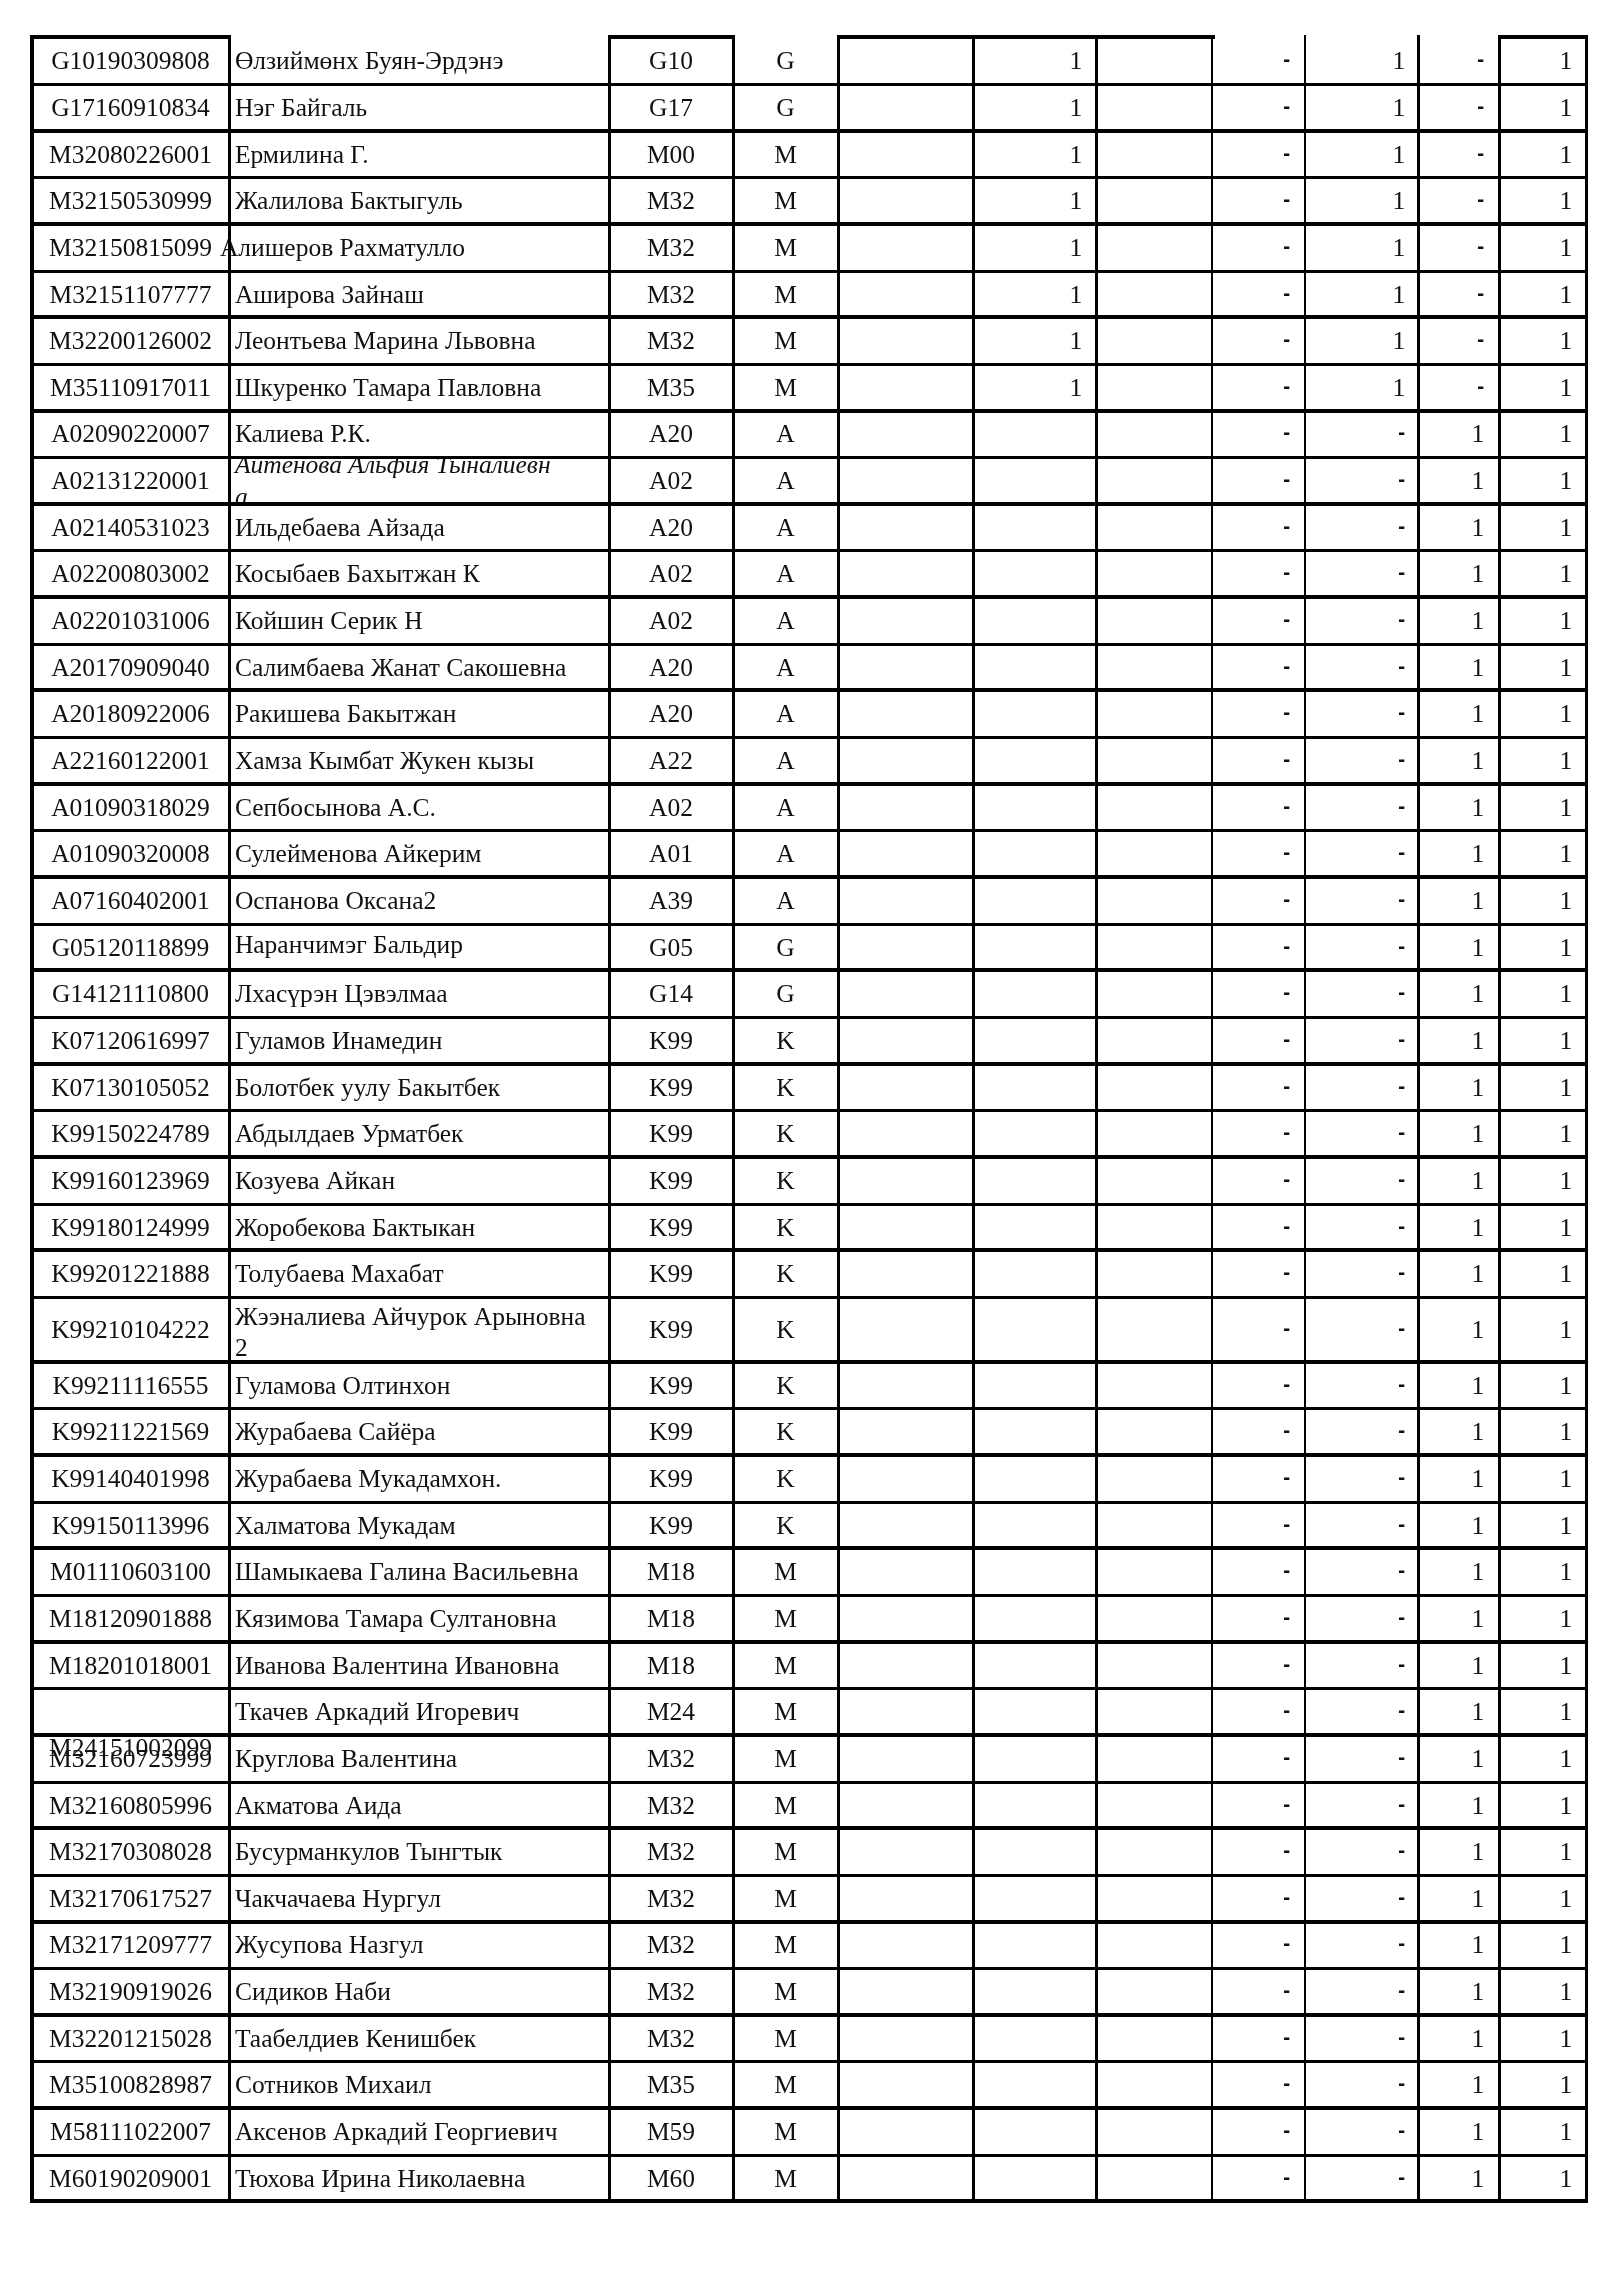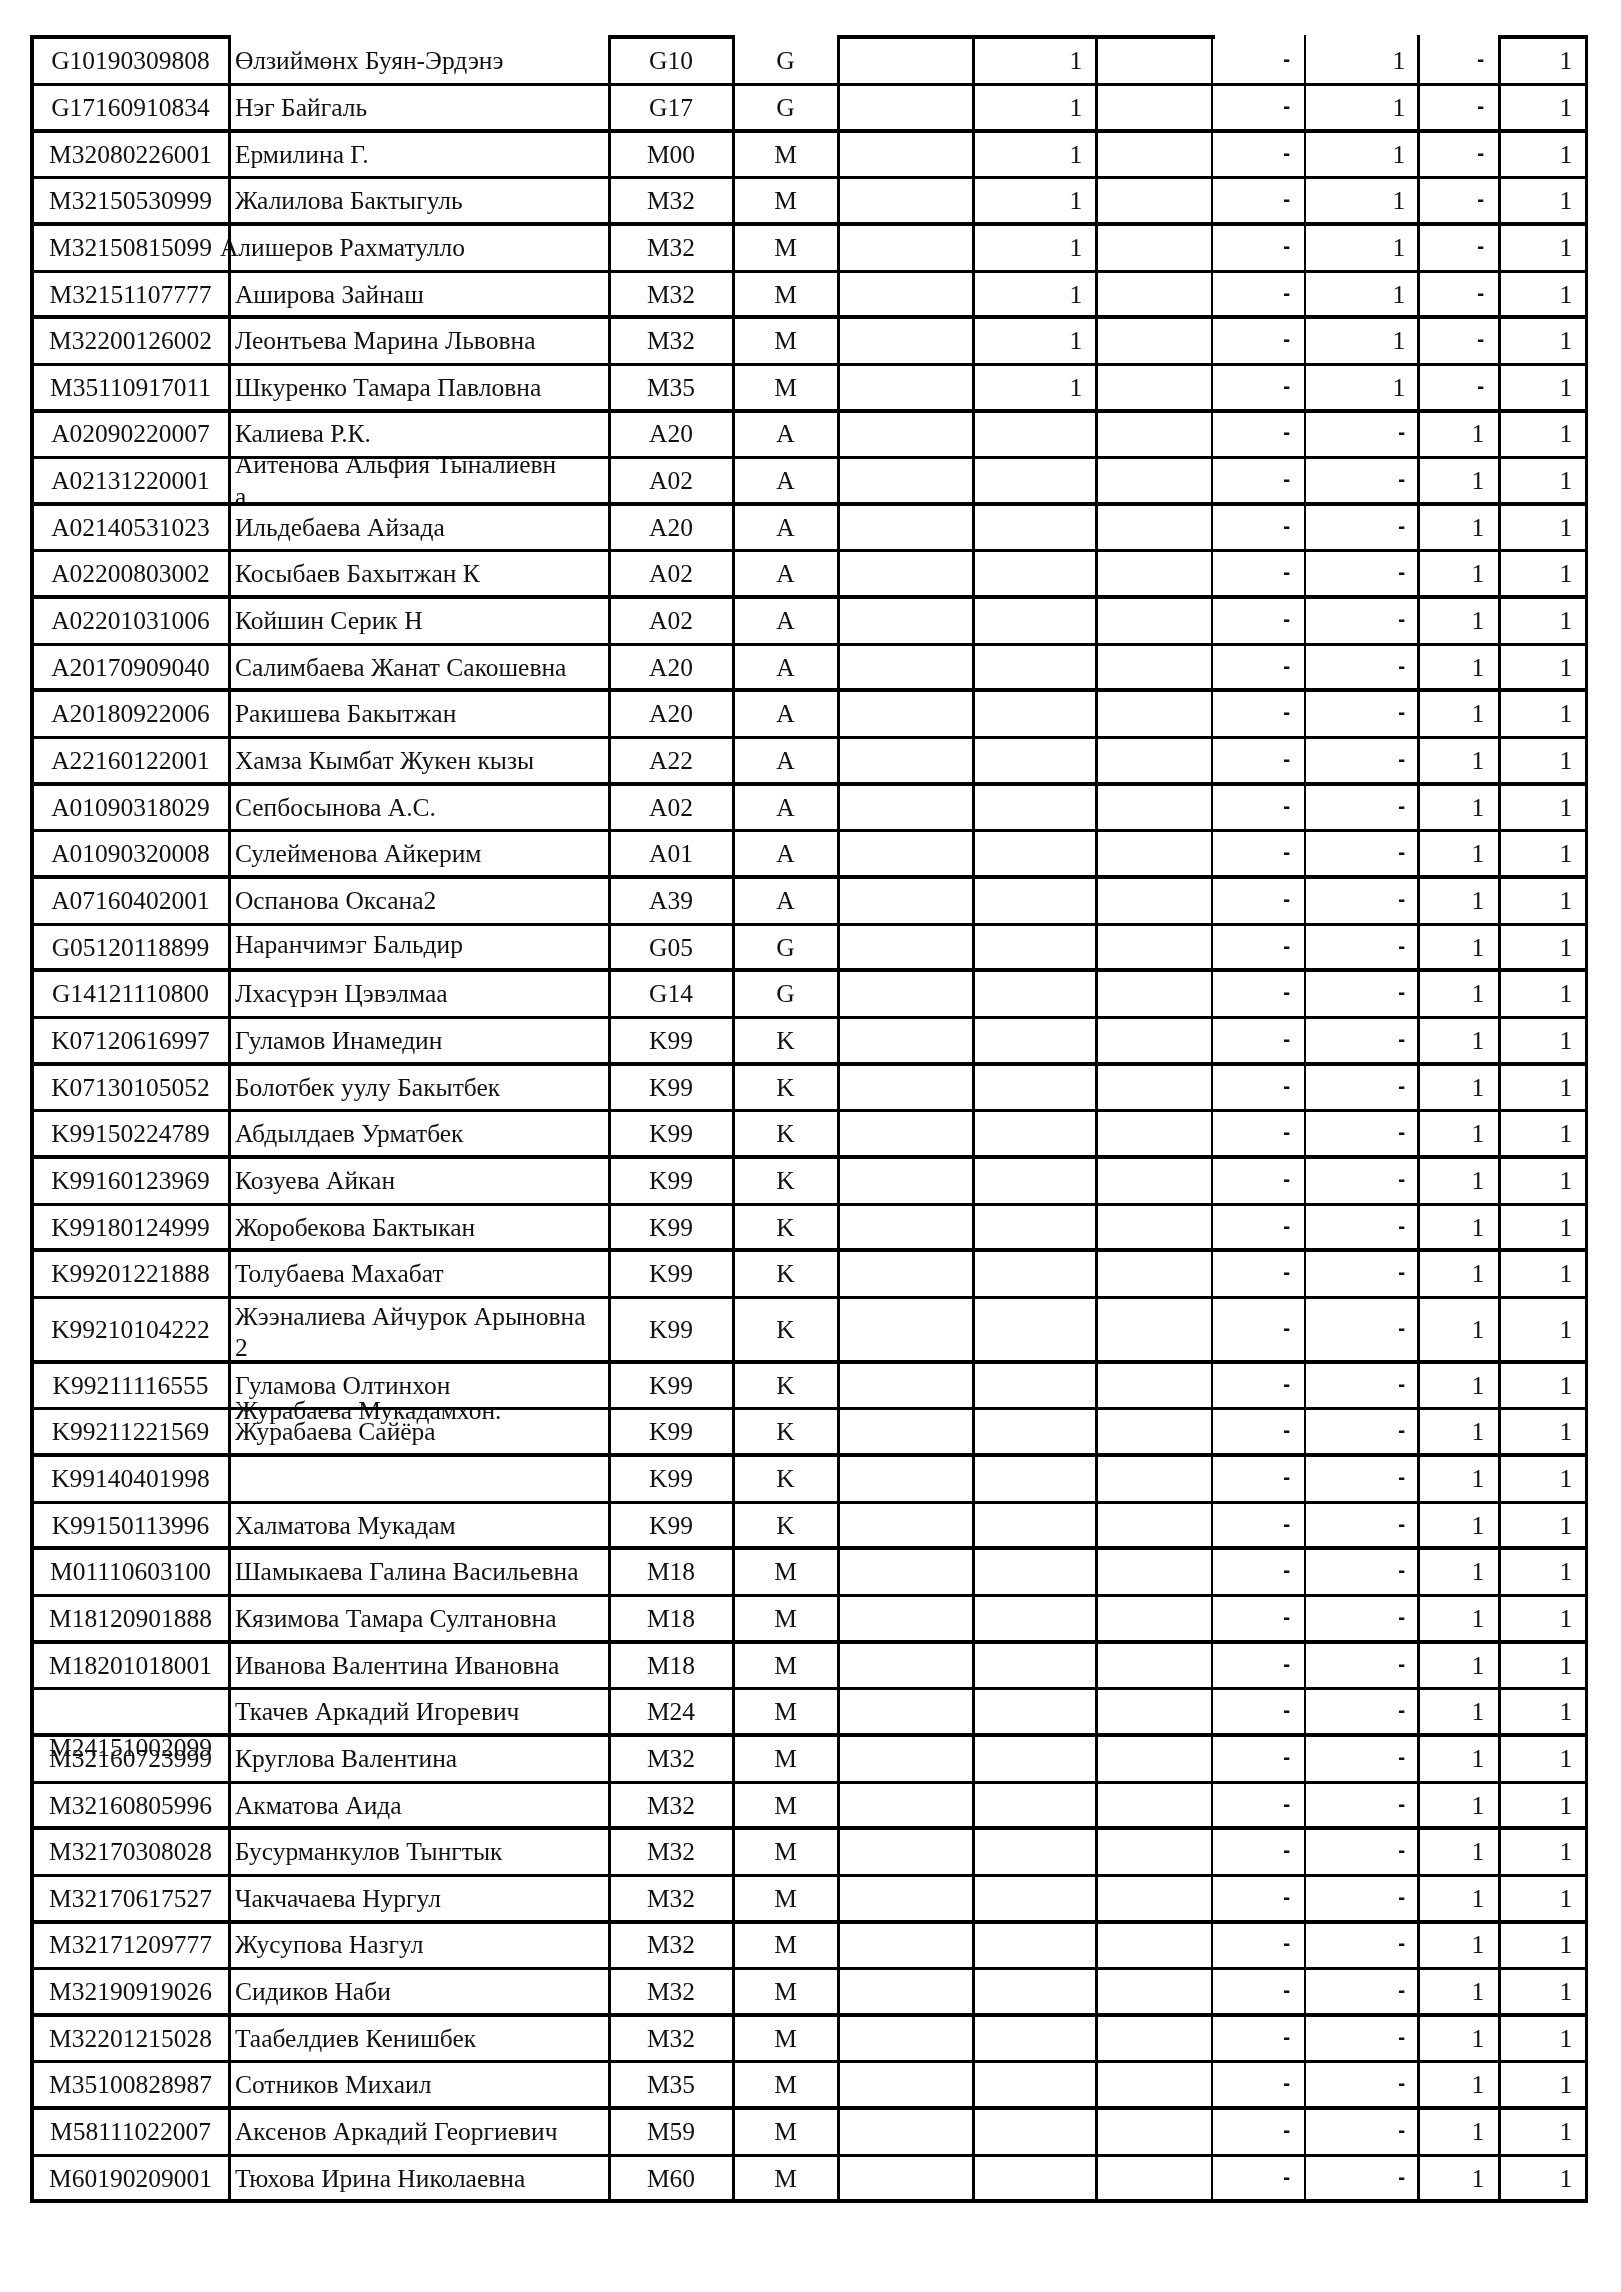--- a/index.html
+++ b/index.html
@@ -131,21 +131,21 @@
       <div class="cell c-right" style="left: 838px; top: 410px; width: 135px; height: 47px;"></div>
       <div class="cell c-right" style="left: 973px; top: 410px; width: 123px; height: 47px;"></div>
       <div class="cell c-right" style="left: 1096px; top: 410px; width: 117px; height: 47px;"></div>
       <div class="cell c-right c-dash" style="left: 1212px; top: 410px; width: 92px; height: 47px;">-</div>
       <div class="cell c-right c-dash" style="left: 1305px; top: 410px; width: 114px; height: 47px;">-</div>
       <div class="cell c-right" style="left: 1418px; top: 410px; width: 80px; height: 47px;">1</div>
       <div class="cell c-right" style="left: 1499px; top: 410px; width: 87px; height: 47px;">1</div>
     </div>
     <div>
       <div class="cell c-center" style="left: 32px; top: 457px; width: 197px; height: 47px;">A02131220001</div>
-      <div class="cell c-left c-name" style="left: 229px; top: 457px; width: 338px; height: 47px;">Айтенова Альфия Тыналиевна</div>
+      <div class="cell c-left c-name" style="left: 229px; top: 457px; width: 338px; height: 47px; font-style: italic;">Айтенова Альфия Тыналиевна</div>
       <div class="cell c-center" style="left: 609px; top: 457px; width: 124px; height: 47px;">A02</div>
       <div class="cell c-center" style="left: 733px; top: 457px; width: 105px; height: 47px;">A</div>
       <div class="cell c-right" style="left: 838px; top: 457px; width: 135px; height: 47px;"></div>
       <div class="cell c-right" style="left: 973px; top: 457px; width: 123px; height: 47px;"></div>
       <div class="cell c-right" style="left: 1096px; top: 457px; width: 117px; height: 47px;"></div>
       <div class="cell c-right c-dash" style="left: 1212px; top: 457px; width: 92px; height: 47px;">-</div>
       <div class="cell c-right c-dash" style="left: 1305px; top: 457px; width: 114px; height: 47px;">-</div>
       <div class="cell c-right" style="left: 1418px; top: 457px; width: 80px; height: 47px;">1</div>
       <div class="cell c-right" style="left: 1499px; top: 457px; width: 87px; height: 47px;">1</div>
     </div>
@@ -404,21 +404,21 @@
       <div class="cell c-right" style="left: 838px; top: 1408px; width: 135px; height: 47px;"></div>
       <div class="cell c-right" style="left: 973px; top: 1408px; width: 123px; height: 47px;"></div>
       <div class="cell c-right" style="left: 1096px; top: 1408px; width: 117px; height: 47px;"></div>
       <div class="cell c-right c-dash" style="left: 1212px; top: 1408px; width: 92px; height: 47px;">-</div>
       <div class="cell c-right c-dash" style="left: 1305px; top: 1408px; width: 114px; height: 47px;">-</div>
       <div class="cell c-right" style="left: 1418px; top: 1408px; width: 80px; height: 47px;">1</div>
       <div class="cell c-right" style="left: 1499px; top: 1408px; width: 87px; height: 47px;">1</div>
     </div>
     <div>
       <div class="cell c-center" style="left: 32px; top: 1455px; width: 197px; height: 47px;">K99140401998</div>
-      <div class="cell c-left c-name" style="left: 229px; top: 1387px; width: 316px; height: 47px;">Журабаева Мукадамхон.</div>
+      <div class="cell c-left c-name" style="left: 229px; top: 1455px; width: 316px; height: 47px;">Журабаева Мукадамхон.</div>
       <div class="cell c-center" style="left: 609px; top: 1455px; width: 124px; height: 47px;">K99</div>
       <div class="cell c-center" style="left: 733px; top: 1455px; width: 105px; height: 47px;">K</div>
       <div class="cell c-right" style="left: 838px; top: 1455px; width: 135px; height: 47px;"></div>
       <div class="cell c-right" style="left: 973px; top: 1455px; width: 123px; height: 47px;"></div>
       <div class="cell c-right" style="left: 1096px; top: 1455px; width: 117px; height: 47px;"></div>
       <div class="cell c-right c-dash" style="left: 1212px; top: 1455px; width: 92px; height: 47px;">-</div>
       <div class="cell c-right c-dash" style="left: 1305px; top: 1455px; width: 114px; height: 47px;">-</div>
       <div class="cell c-right" style="left: 1418px; top: 1455px; width: 80px; height: 47px;">1</div>
       <div class="cell c-right" style="left: 1499px; top: 1455px; width: 87px; height: 47px;">1</div>
     </div>

